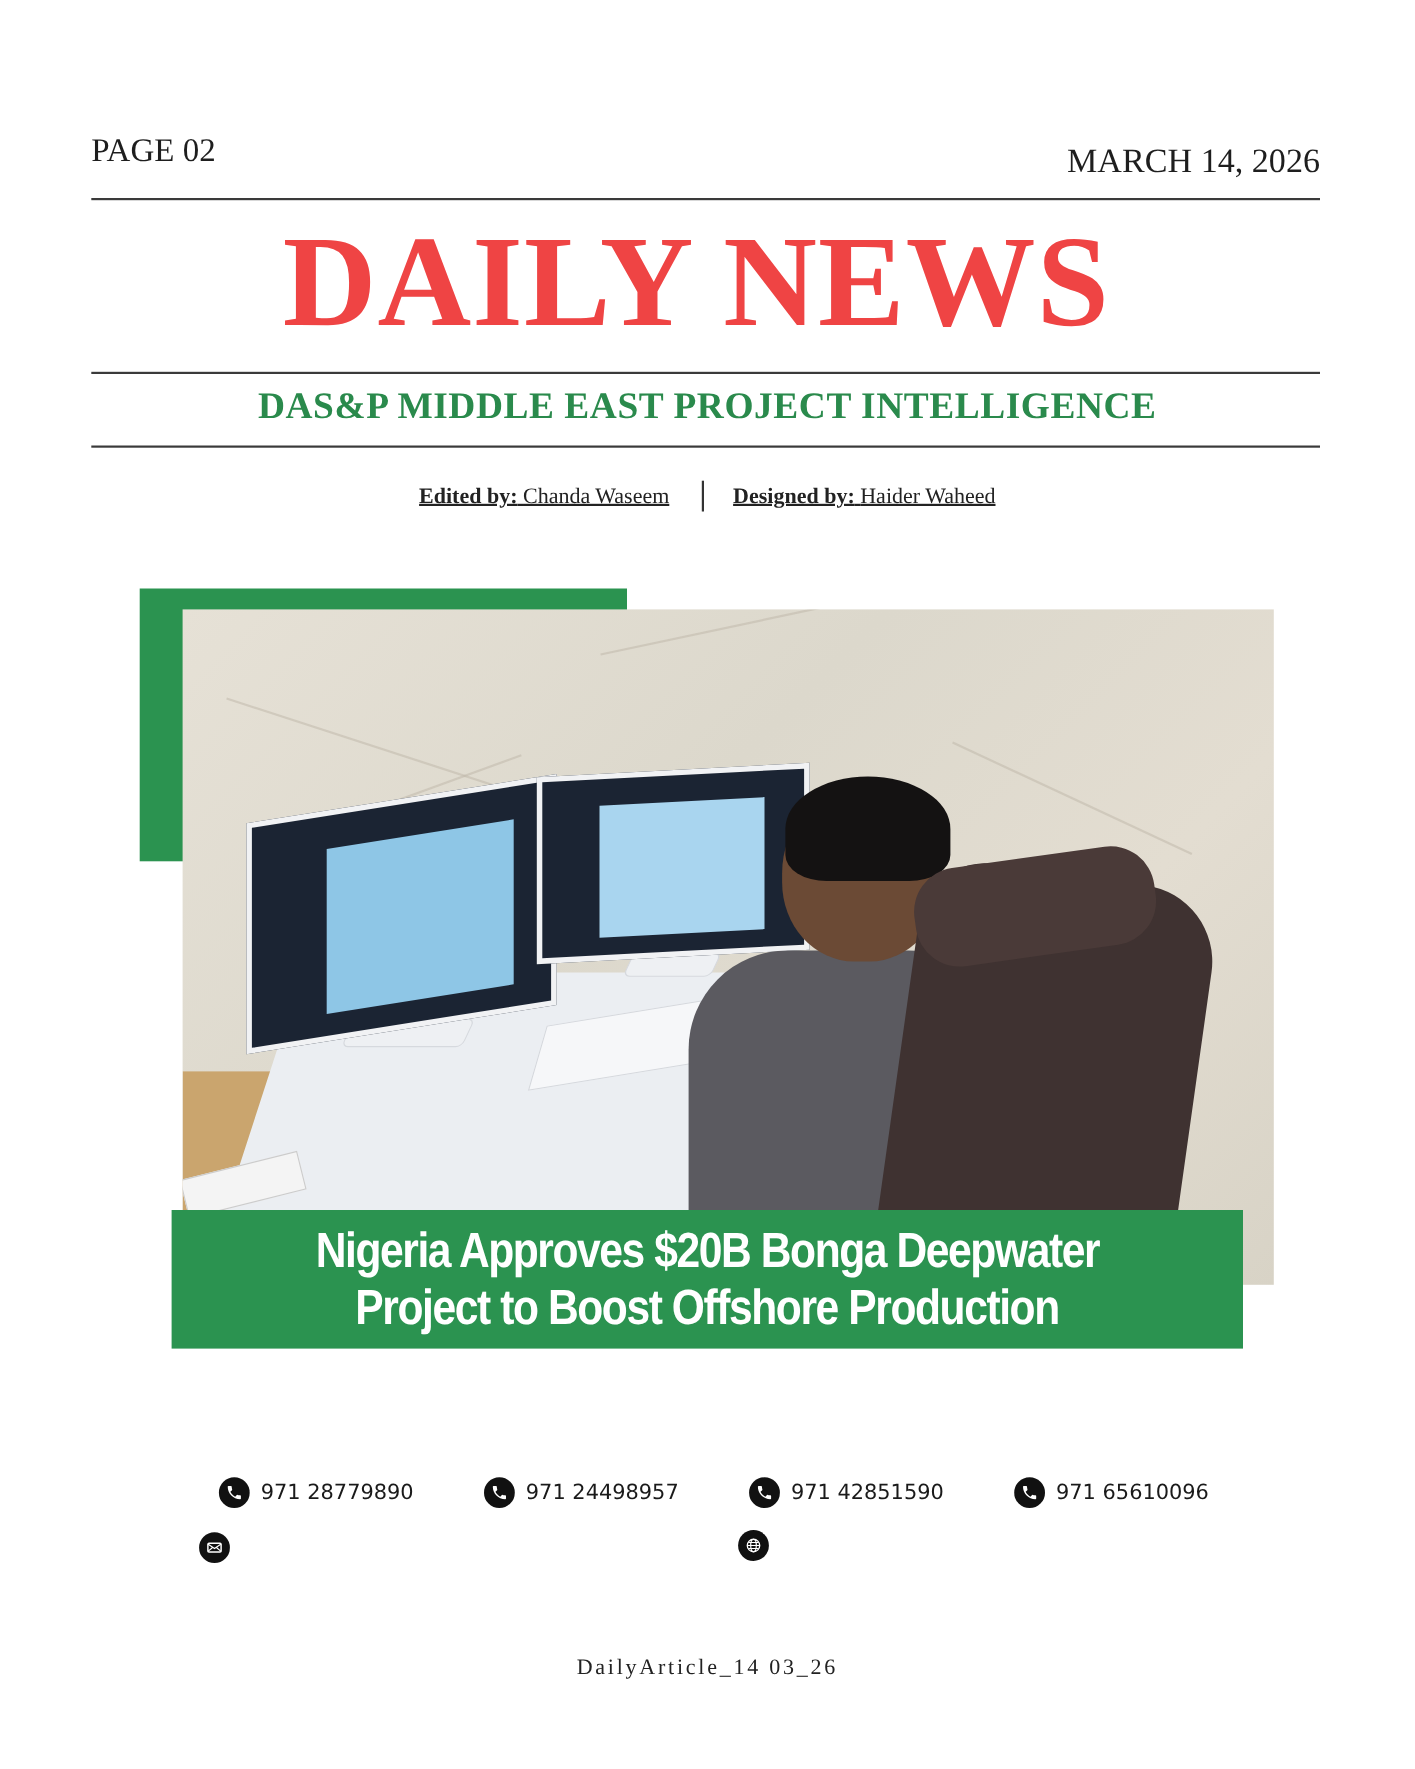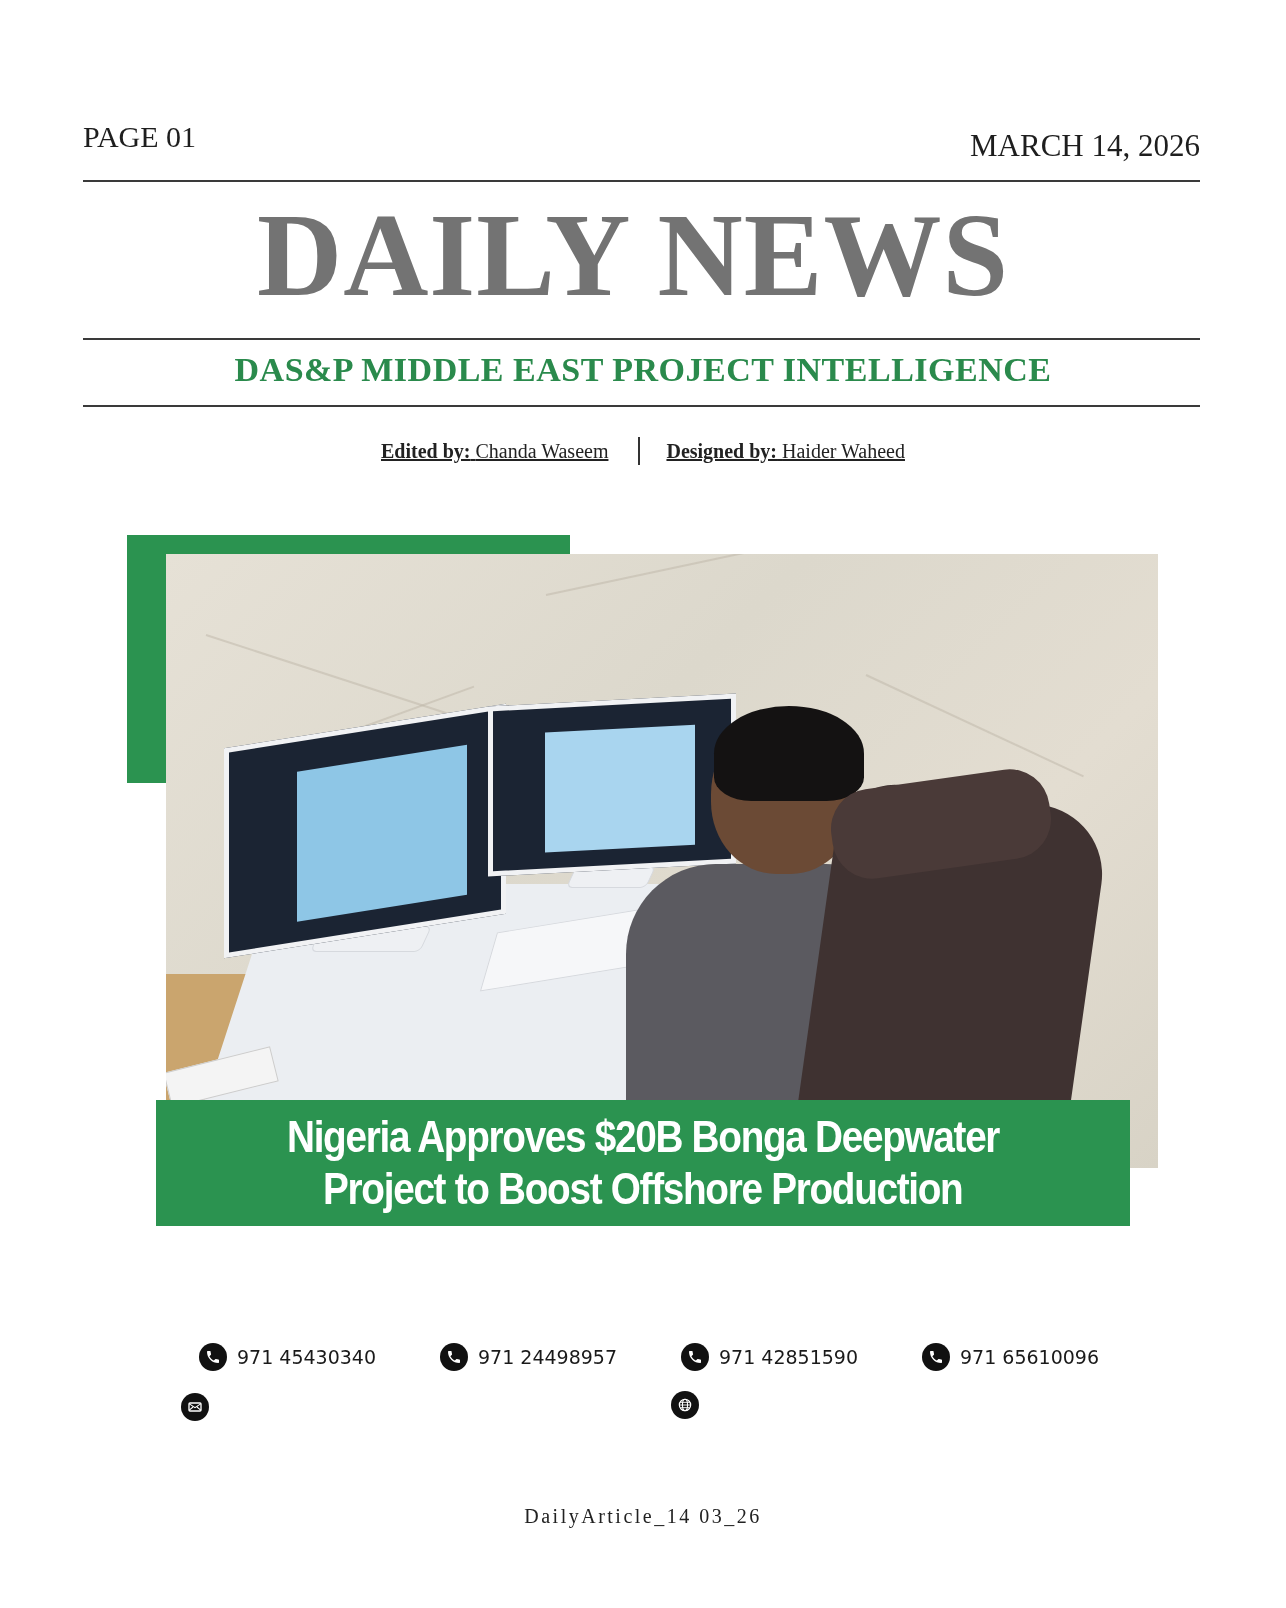--- a/index.html
+++ b/index.html
@@ -7,21 +7,21 @@
     body { position: relative; font-family: "Liberation Serif", serif; color: #1e1e1e; }
 
     .page-num { position: absolute; left: 83px; top: 120px; font-size: 30px; letter-spacing: 0px; }
     .date { position: absolute; right: 86px; top: 128px; font-size: 31px; }
     .rule { position: absolute; left: 83px; width: 1117px; height: 2px; background: #3a3a3a; }
     .rule.r1 { top: 180px; }
     .rule.r2 { top: 338px; }
     .rule.r3 { top: 405px; }
 
     .masthead { position: absolute; left: 0; width: 1266px; top: 196px; text-align: center;
-      font-size: 118px; font-weight: bold; letter-spacing: 1px; color: #737373; line-height: 120px; }
+      font-size: 118px; font-weight: bold; letter-spacing: 1px; color: #ef4444; line-height: 120px; }
 
     .subhead { position: absolute; left: 0; width: 1286px; top: 351px; text-align: center;
       font-size: 34px; font-weight: bold; color: #2a8a4c; letter-spacing: 0.5px; }
 
     .credits { position: absolute; left: 0; width: 1286px; top: 437px; text-align: left;
       font-size: 20px; color: #222; display: flex; justify-content: center; align-items: center; text-decoration: underline; }
     .credits b { font-weight: bold; }
     .credits .sep { display: inline-block; width: 2px; height: 28px; background: #333; margin: 0 26px 0 30px; }
 
     
@@ -66,21 +66,21 @@
       align-items: center; justify-content: center; margin-right: 10px; flex-shrink: 0; }
     .ico svg { width: 16px; height: 16px; }
     .c-web, .c-mail { font-size: 20px; }
 
     .footer-code { position: absolute; left: 0; width: 1286px; top: 1505px; text-align: center;
       font-family: "Liberation Serif", serif; font-size: 20px; letter-spacing: 2.5px; color: #222; }
   </style>
 </head>
 <body>
 
-<div class="page-num">PAGE 01</div>
+<div class="page-num">PAGE 02</div>
 <div class="date">MARCH 14, 2026</div>
 <div class="rule r1"></div>
 <div class="masthead">DAILY NEWS</div>
 <div class="rule r2"></div>
 <div class="subhead">DAS&amp;P MIDDLE EAST PROJECT INTELLIGENCE</div>
 <div class="rule r3"></div>
 
 <div class="credits">
   <b>Edited by:</b>&nbsp;<span>Chanda Waseem</span>
   <span class="sep"></span>
@@ -118,21 +118,21 @@
   <span>Nigeria Approves $20B Bonga Deepwater</span>
   <span>Project to Boost Offshore Production</span>
 </div>
 
 <div class="contact" style="left:199px;top:1343px;">
   <span class="ico">
       <svg viewBox="0 0 24 24">
         <path fill="#fff" d="M6.6 10.8c1.4 2.8 3.8 5.1 6.6 6.6l2.2-2.2c.3-.3.7-.4 1-.2 1.1.4 2.3.6 3.6.6.6 0 1 .4 1 1V20c0 .6-.4 1-1 1C10.6 21 3 13.4 3 4c0-.6.4-1 1-1h3.5c.6 0 1 .4 1 1 0 1.3.2 2.5.6 3.6.1.3 0 .7-.2 1L6.6 10.8z"></path>
       </svg>
     </span>
-  <span>971 45430340</span>
+  <span>971 28779890</span>
 </div>
 <div class="contact" style="left:440px;top:1343px;">
   <span class="ico">
       <svg viewBox="0 0 24 24">
         <path fill="#fff" d="M6.6 10.8c1.4 2.8 3.8 5.1 6.6 6.6l2.2-2.2c.3-.3.7-.4 1-.2 1.1.4 2.3.6 3.6.6.6 0 1 .4 1 1V20c0 .6-.4 1-1 1C10.6 21 3 13.4 3 4c0-.6.4-1 1-1h3.5c.6 0 1 .4 1 1 0 1.3.2 2.5.6 3.6.1.3 0 .7-.2 1L6.6 10.8z"></path>
       </svg>
     </span>
   <span>971 24498957</span>
 </div>
 <div class="contact" style="left:681px;top:1343px;text-align:right;">

